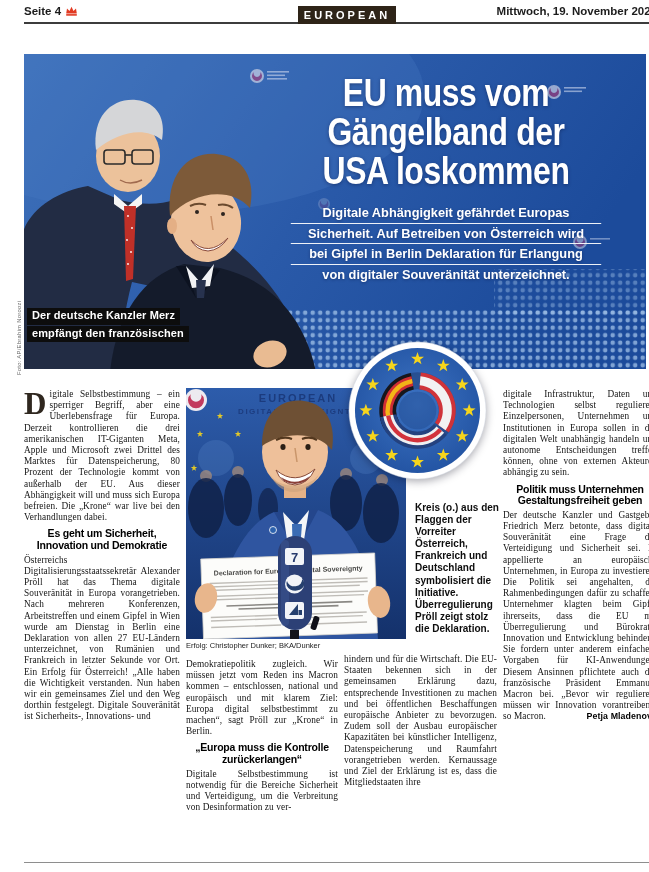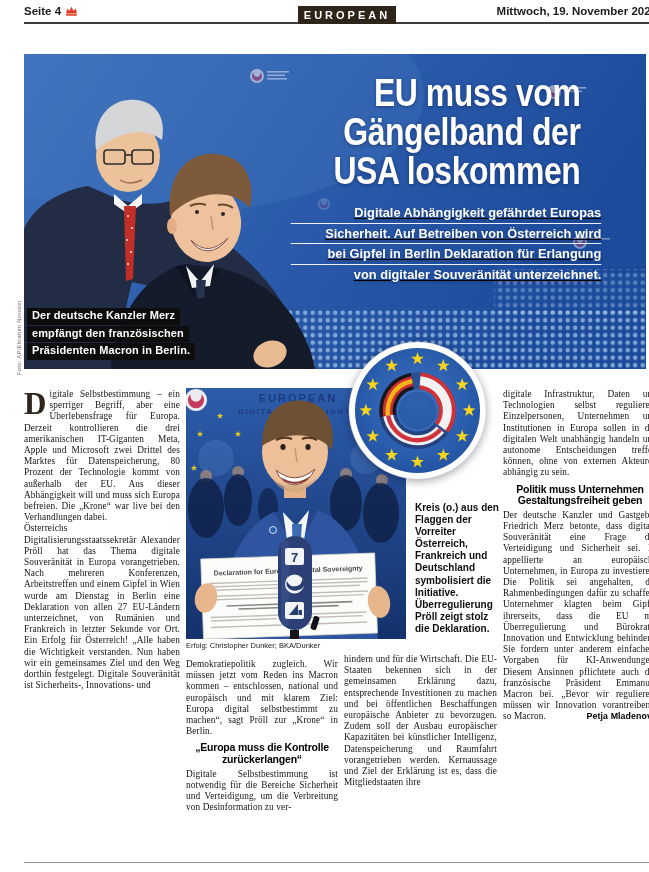--- a/index.html
+++ b/index.html
@@ -9,25 +9,25 @@
   .hdr-left{position:absolute;left:8px;top:5px;font:700 11.5px "Liberation Sans",sans-serif;
             color:#1c1c1c;display:flex;gap:4px;align-items:center;}
   .hdr-rule{position:absolute;left:8px;top:22px;width:633px;height:1.6px;background:#3c3c3c;}
   .politik-box{position:absolute;left:282px;top:6px;width:98px;height:18px;background:#2e2418;
                color:#fff;font:700 11px/18px "Liberation Sans",sans-serif;text-align:center;
                letter-spacing:3px;z-index:3;}
   .hdr-date{position:absolute;right:8px;top:5px;font:700 11.5px "Liberation Sans",sans-serif;color:#1c1c1c;}
   
   .hero{position:absolute;left:8px;top:54px;width:622px;height:315px;overflow:hidden;background:#2a5aa9;}
   .hero svg{position:absolute;left:0;top:0;}
-  .hero-text{position:absolute;left:262px;top:20px;width:320px;text-align:right;z-index:4;}
+  .hero-text{position:absolute;left:262px;top:20px;width:320px;text-align:center;z-index:4;}
   .hl-line{font:700 38px/39px "Liberation Sans",sans-serif;color:#fff;letter-spacing:-0.5px;
            transform:scaleX(.84);transform-origin:50% 50%;white-space:nowrap;
            text-shadow:0 1px 4px rgba(10,20,60,.45);}
-  .subhead{margin-top:12px;text-decoration:underline;}
+  .subhead{margin-top:12px;}
   .sub-line{font:700 13.2px/19.5px "Liberation Sans",sans-serif;color:#fff;white-space:nowrap;
             border-bottom:1px solid rgba(255,255,255,.92);transform:scaleX(.97);
             transform-origin:50% 50%;text-shadow:0 1px 3px rgba(10,20,60,.4);}
   .sub-line:last-child{border-bottom:none;}
   .hero-caption{position:absolute;left:3px;top:254px;z-index:5;}
   .cap-line{display:table;background:#0d0d0d;color:#fff;font:700 11px/13.5px "Liberation Sans",sans-serif;
             padding:1px 5px 2px;margin:0 0 1px 0;letter-spacing:.1px;text-align:center;}
   .vert-credit{position:absolute;left:0;top:291px;width:9px;height:84px;
                font:5.8px "Liberation Sans",sans-serif;color:#666;letter-spacing:.3px;
                writing-mode:vertical-rl;transform:rotate(180deg);white-space:nowrap;}
@@ -161,21 +161,20 @@
       <div class="subhead">
           <div class="sub-line">Digitale Abhängigkeit gefährdet Europas</div>
           <div class="sub-line">Sicherheit. Auf Betreiben von Österreich wird</div>
           <div class="sub-line">bei Gipfel in Berlin Deklaration für Erlangung</div>
           <div class="sub-line">von digitaler Souveränität unterzeichnet.</div>
         </div>
     </div>
     <div class="hero-caption">
         <div class="cap-line">Der deutsche Kanzler Merz</div>
         <div class="cap-line">empfängt den französischen</div>
-        <div class="cap-line">Präsidenten Macron in Berlin.</div>
       </div>
   </section>
   <div class="vert-credit">Foto: AP/Ebrahim Noroozi</div>
 
   <figure class="inset">
     <svg width="220" height="251" viewBox="0 0 220 251">
       <defs>
         <linearGradient id="insetBg" x1="0" y1="0" x2="0" y2="1">
           <stop offset="0" stop-color="#2d5cab"></stop>
             <stop offset="1" stop-color="#14316b"></stop>
@@ -308,20 +307,21 @@
         <path d="M72.6,40.1 A30,30 0 0 1 94.6,87.2" stroke="#cf3339" stroke-width="17"></path>
         <path d="M72.6,40.1 A30,30 0 0 1 94.6,87.2" stroke="#f2f2f2" stroke-width="9"></path>
       </g>
       <circle cx="70" cy="70" r="19" fill="#1b3f82" opacity=".35"></circle>
     </svg>
   </div>
   <div class="circle-caption">Kreis (o.) aus den Flaggen der Vorreiter Österreich, Frankreich und Deutschland symbolisiert die Initiative. Überregulierung Pröll zeigt stolz die Deklaration.</div>
 
   <div class="col col1">
       <p class="body-p"><span class="dropcap">D</span>igitale Selbstbestimmung – ein sperriger Begriff, aber eine Überlebensfrage für Europa. Derzeit kontrollieren die drei amerikanischen IT-Giganten Meta, Apple und Microsoft zwei Drittel des Marktes für Datenspeicherung, 80 Prozent der Technologie kommt von außerhalb der EU. Aus dieser Abhängigkeit will und muss sich Europa befreien. Die „Krone“ war live bei den Verhandlungen dabei.</p>
+      <div class="col-h">Es geht um Sicherheit, Innovation und Demokratie</div>
       <p class="body-p">Österreichs Digitalisierungsstaatssekretär Alexander Pröll hat das Thema digitale Souveränität in Europa vorangetrieben. Nach mehreren Konferenzen, Arbeitstreffen und einem Gipfel in Wien wurde am Dienstag in Berlin eine Deklaration von allen 27 EU-Ländern unterzeichnet, von Rumänien und Frankreich in letzter Sekunde vor Ort. Ein Erfolg für Österreich! „Alle haben die Wichtigkeit verstanden. Nun haben wir ein gemeinsames Ziel und den Weg dorthin festgelegt. Digitale Souveränität ist Sicherheits-, Innovations- und</p>
     </div>
   <div class="col col2">
       <p class="body-p">Demokratiepolitik zugleich. Wir müssen jetzt vom Reden ins Macron kommen – entschlossen, national und europäisch und mit klarem Ziel: Europa digital selbstbestimmt zu machen“, sagt Pröll zur „Krone“ in Berlin.</p>
       <div class="col-h">„Europa muss die Kontrolle zurückerlangen“</div>
       <p class="body-p">Digitale Selbstbestimmung ist notwendig für die Bereiche Sicherheit und Verteidigung, um die Verbreitung von Desinformation zu ver-</p>
     </div>
   <div class="col col3">
       <p class="body-p">hindern und für die Wirtschaft. Die EU-Staaten bekennen sich in der gemeinsamen Erklärung dazu, entsprechende Investitionen zu machen und bei öffentlichen Beschaffungen europäische Anbieter zu bevorzugen. Zudem soll der Ausbau europäischer Kapazitäten bei künstlicher Intelligenz, Datenspeicherung und Raumfahrt vorangetrieben werden. Kernaussage und Ziel der Erklärung ist es, dass die Mitgliedstaaten ihre</p>
     </div>

